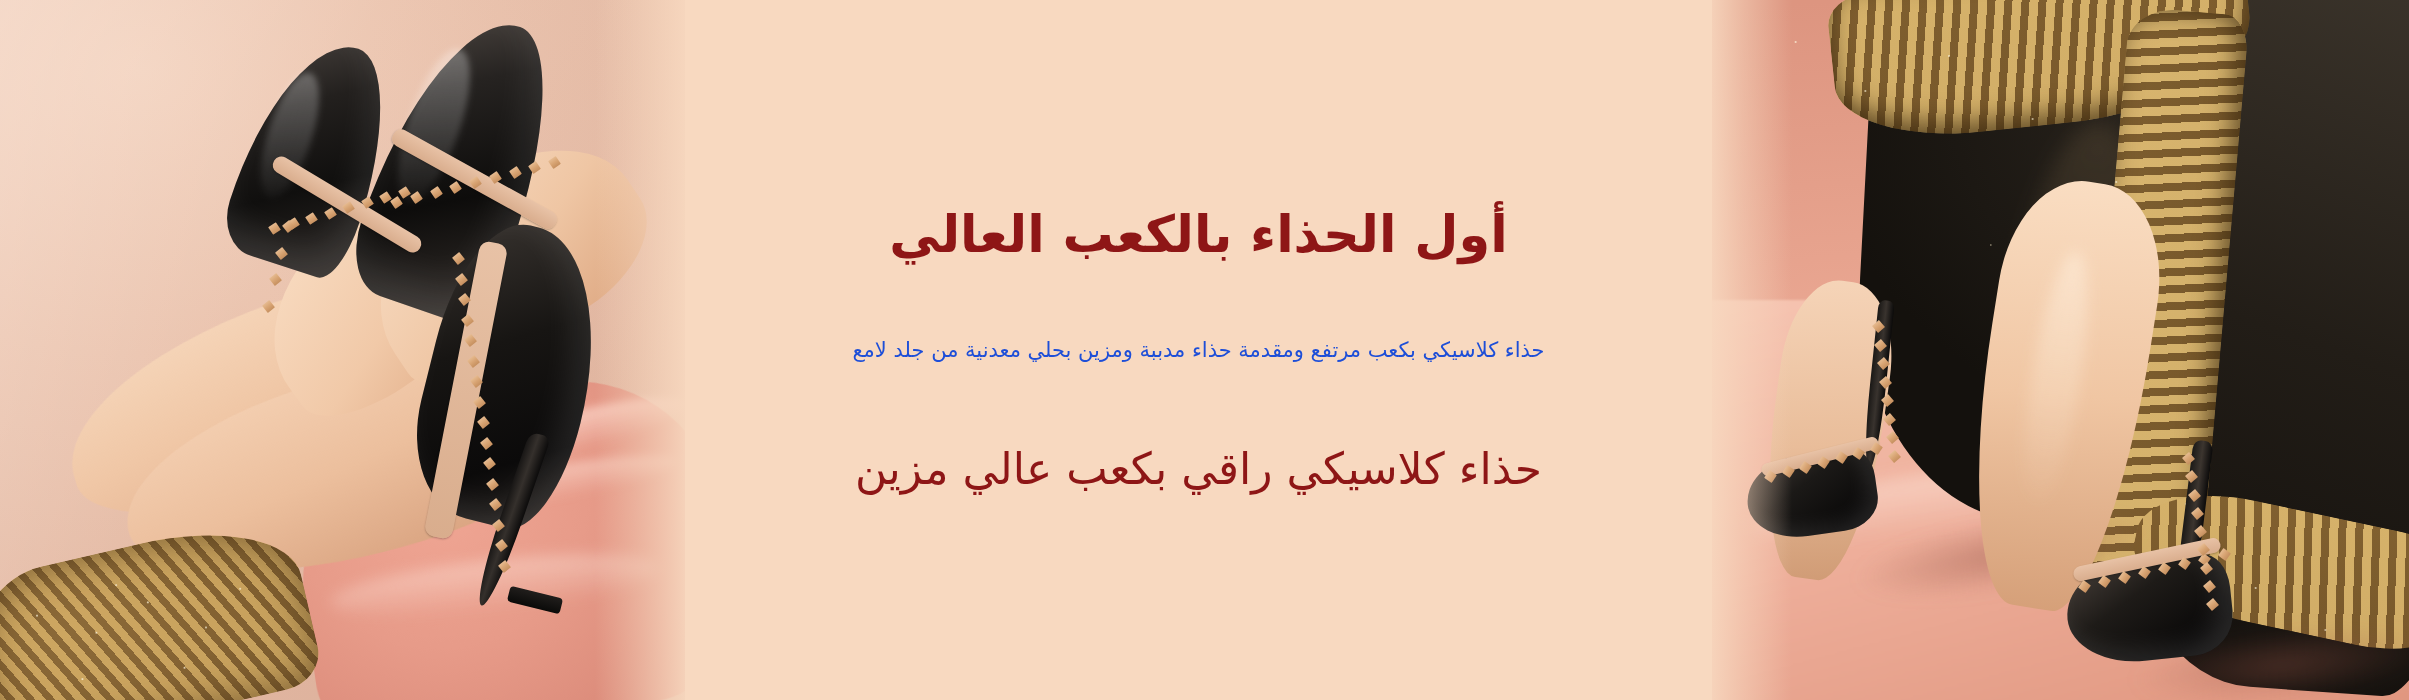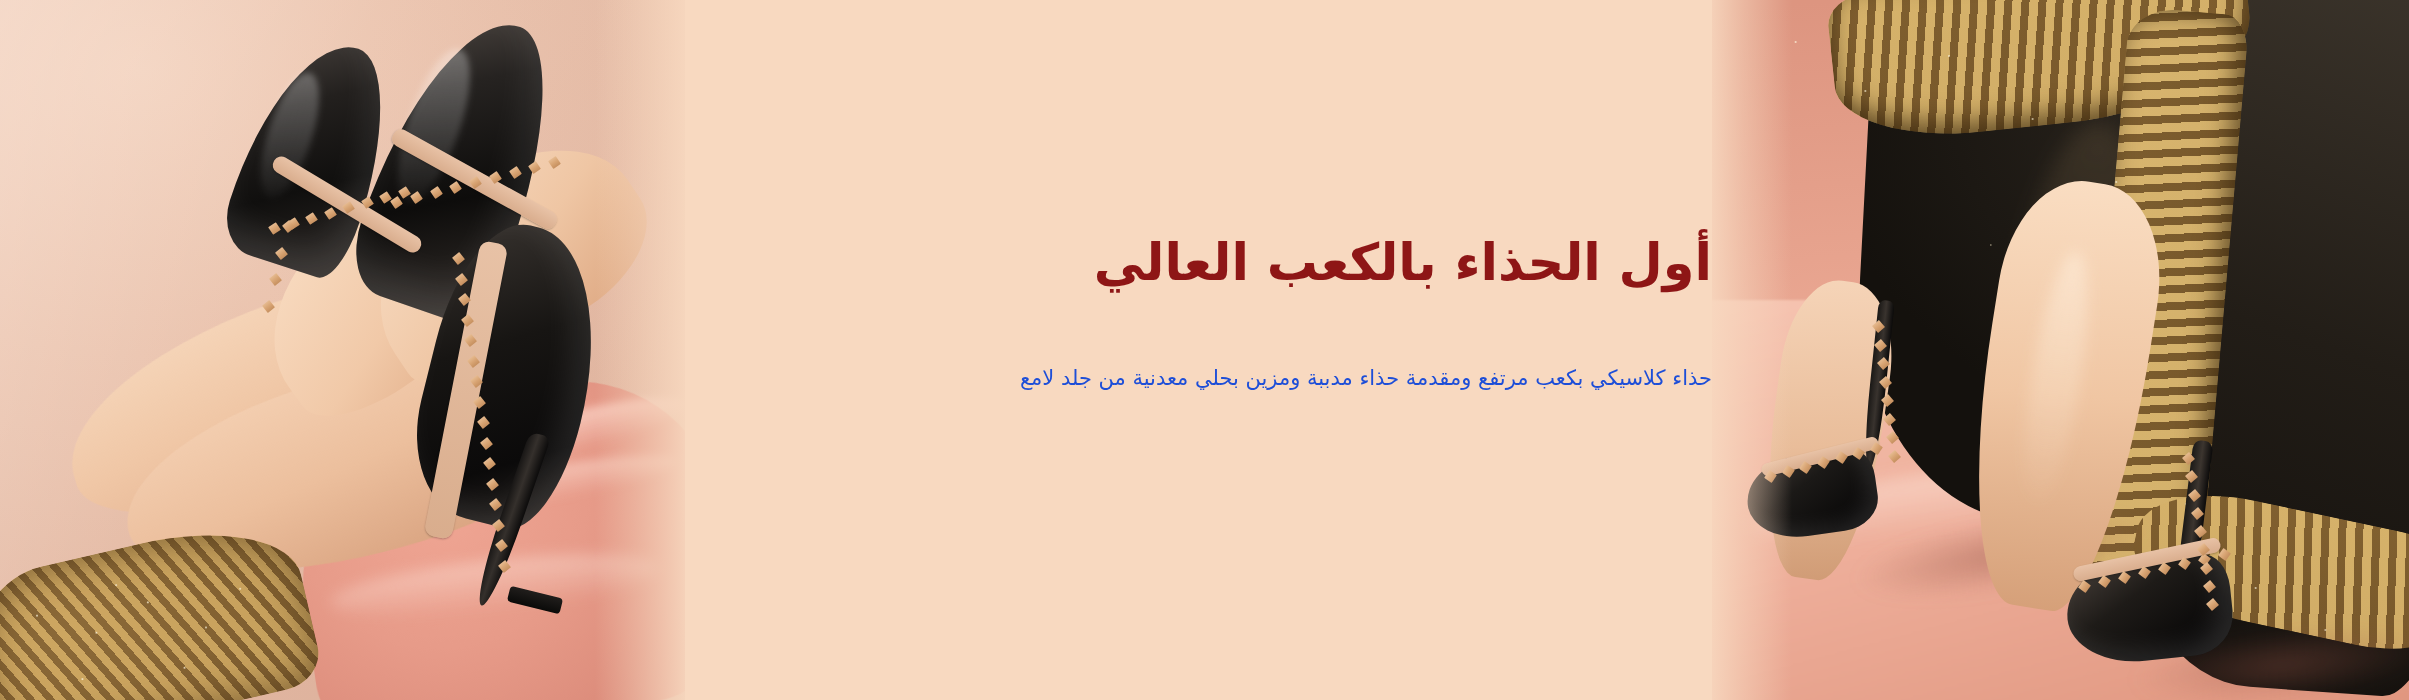--- a/index.html
+++ b/index.html
@@ -359,21 +359,21 @@
     transform: rotate(-6deg);
   }
   .r-edge-fade {
     left: 0; top: 0; width: 80px; height: 700px;
     background: linear-gradient(270deg, rgba(248,217,192,0) 0%, rgba(248,217,192,0.5) 60%, rgba(248,217,192,0.88) 100%);
   }
 
   
   .text-stack {
     width: 100%;
-    text-align: right;
+    text-align: center;
     direction: rtl;
     position: relative;
     z-index: 10;
   }
   .headline {
     color: #8e1616;
     font-size: 51px;
     font-weight: 700;
     line-height: 1.25;
     letter-spacing: 0;
@@ -469,20 +469,21 @@
 
     <div class="layer l-hem"></div>
     <div class="layer l-hem-sparkle"></div>
     <div class="layer l-edge-fade"></div>
   </div>
 
   <div class="panel-center">
     <div class="text-stack">
       <h1 class="headline">أول الحذاء بالكعب العالي</h1>
       <p class="subtitle">حذاء كلاسيكي بكعب مرتفع ومقدمة حذاء مدببة ومزين بحلي معدنية من جلد لامع</p>
+      <p class="tagline">حذاء كلاسيكي راقي بكعب عالي مزين</p>
     </div>
   </div>
 
   <div class="panel panel-right">
     <div class="layer r-bg"></div>
     <div class="layer r-floor"></div>
     <div class="layer r-floor-hl"></div>
 
     <div class="layer r-gown"></div>
     <div class="layer r-gown-2"></div>

